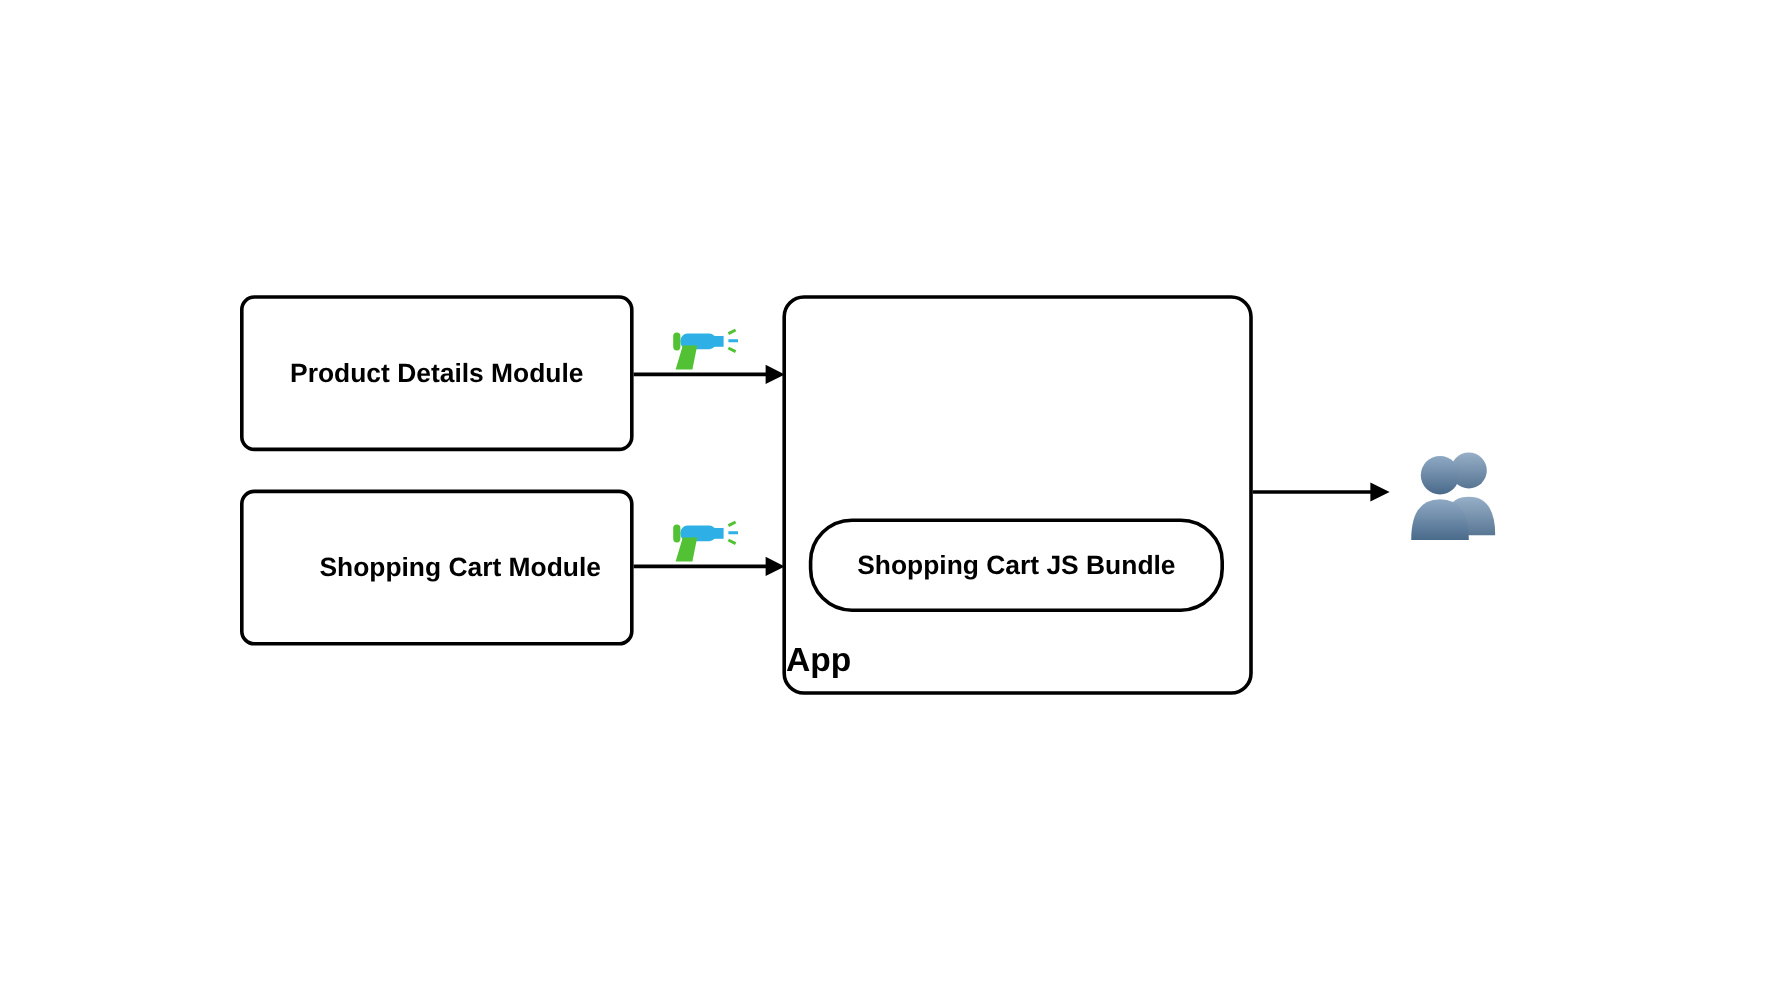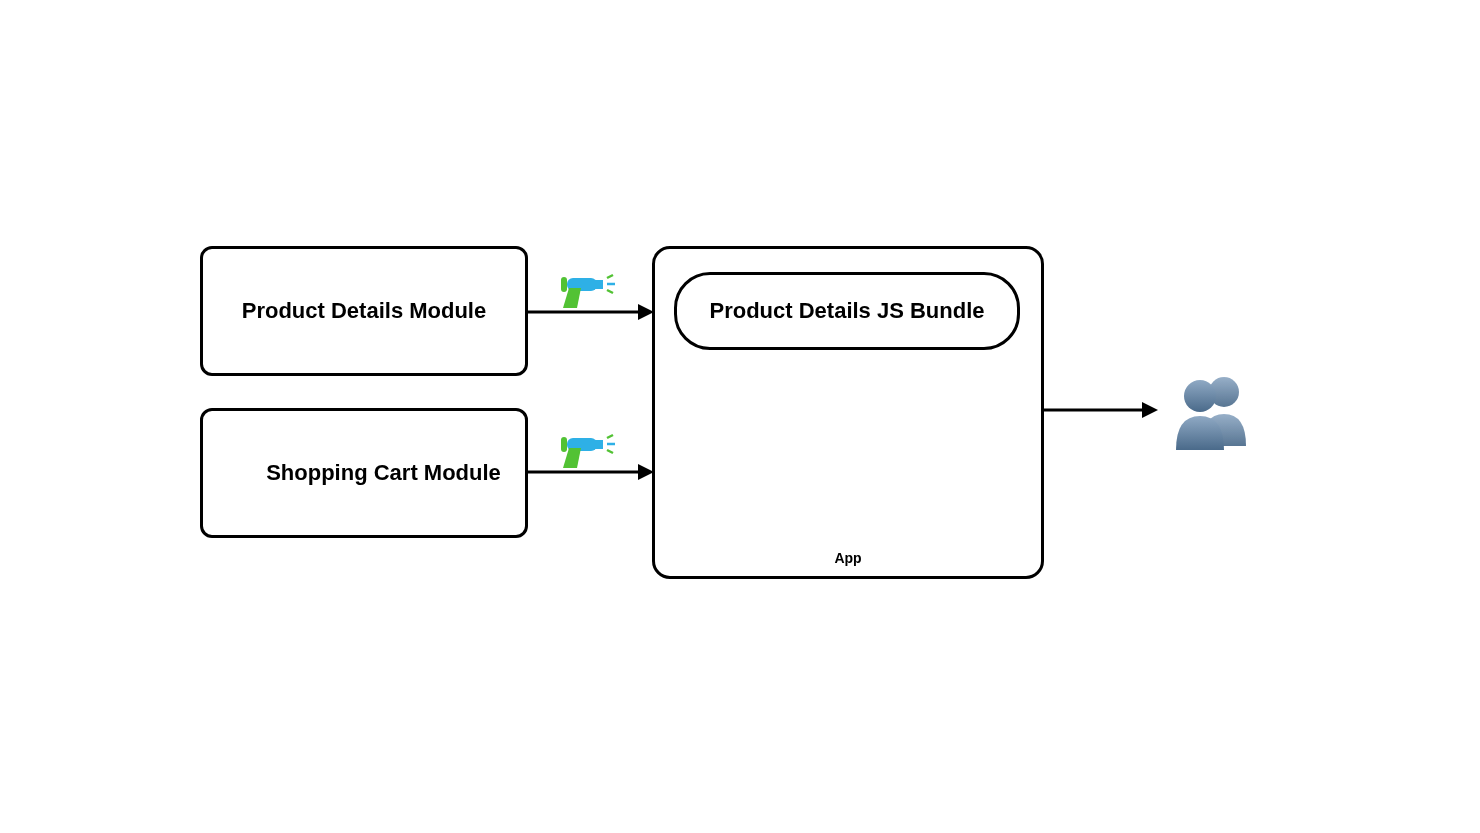--- a/index.html
+++ b/index.html
@@ -37,24 +37,23 @@
       border-radius: 36px;
     }
     .app-container {
       position: absolute;
       border: 3px solid #000;
       border-radius: 18px;
       background: #fff;
     }
     .app-label {
       position: absolute;
-      font-size: 14px;
+      font-size: 28px;
       font-weight: 600;
       color: #000;
-      text-align: center;
       width: 100%;
     }
     .arrow-svg {
       position: absolute;
       overflow: visible;
     }
     .gun-icon {
       position: absolute;
       width: 80px;
       height: 45px;
@@ -73,24 +72,24 @@
   </div>
 
   <div class="box" style="left:200px; top:408px; width:328px; height:130px;padding-left:39px;">
     <span>Shopping Cart Module</span>
   </div>
 
   <div class="app-container" style="left:652px; top:246px; width:392px; height:333px;">
     <div class="app-label" style="bottom:10px; left:0;">App</div>
   </div>
 
-  <div class="box bundle-box" style="left:674px; top:272px; width:346px; height:78px;">
-    <span>Product Details JS Bundle</span>
+
+  <div class="box bundle-box" style="left:674px; top:432px; width:346px; height:78px;">
+    <span>Shopping Cart JS Bundle</span>
   </div>
-
 
   <svg class="arrow-svg" style="left:528px; top:300px; width:130px; height:24px;">
     <line x1="0" y1="12" x2="112" y2="12" stroke="#000" stroke-width="3"></line>
     <polygon points="110,4 126,12 110,20" fill="#000"></polygon>
   </svg>
 
   <svg class="arrow-svg" style="left:528px; top:460px; width:130px; height:24px;">
     <line x1="0" y1="12" x2="112" y2="12" stroke="#000" stroke-width="3"></line>
     <polygon points="110,4 126,12 110,20" fill="#000"></polygon>
   </svg>

